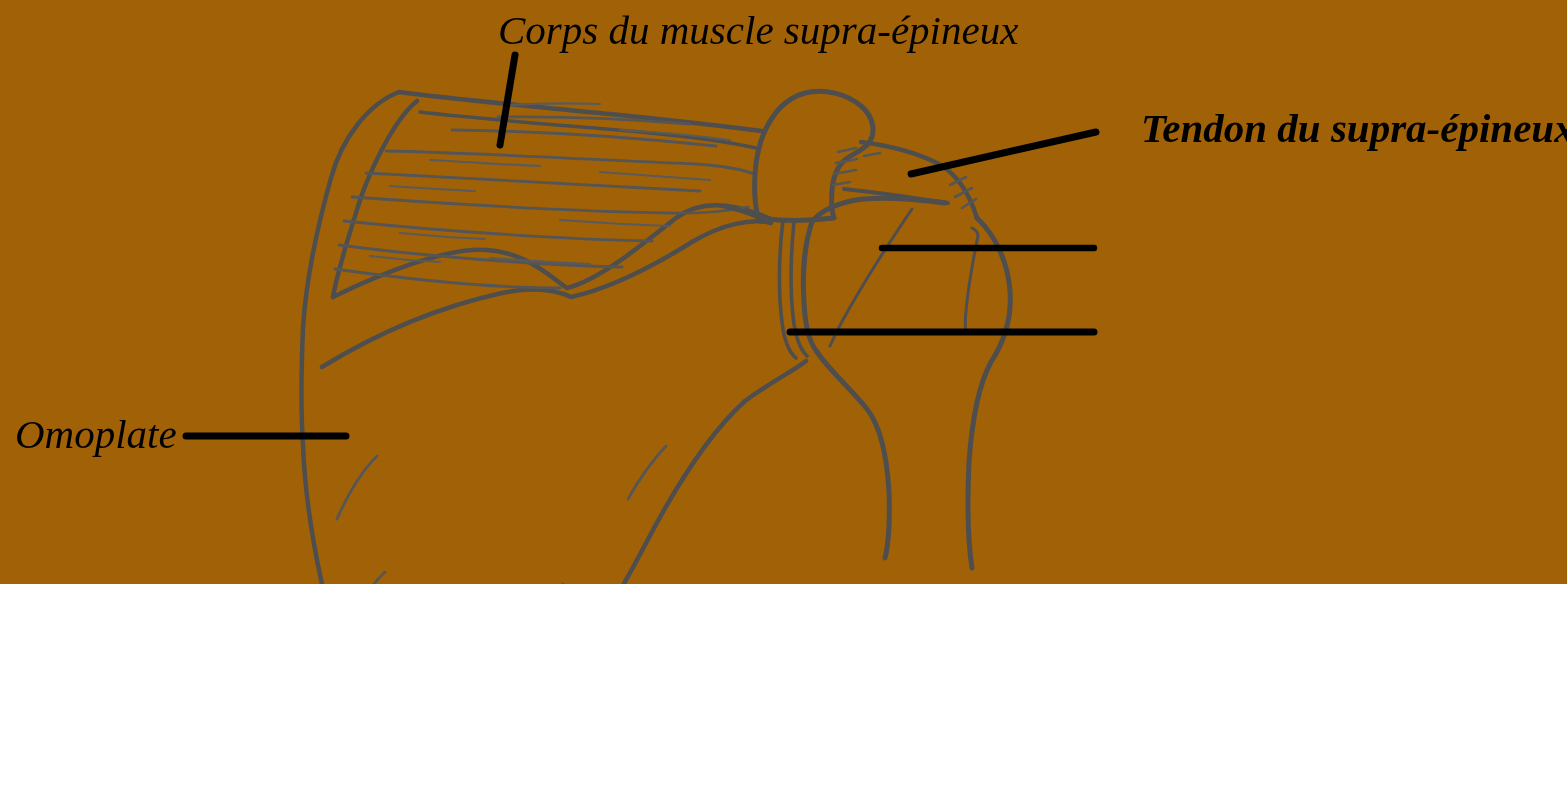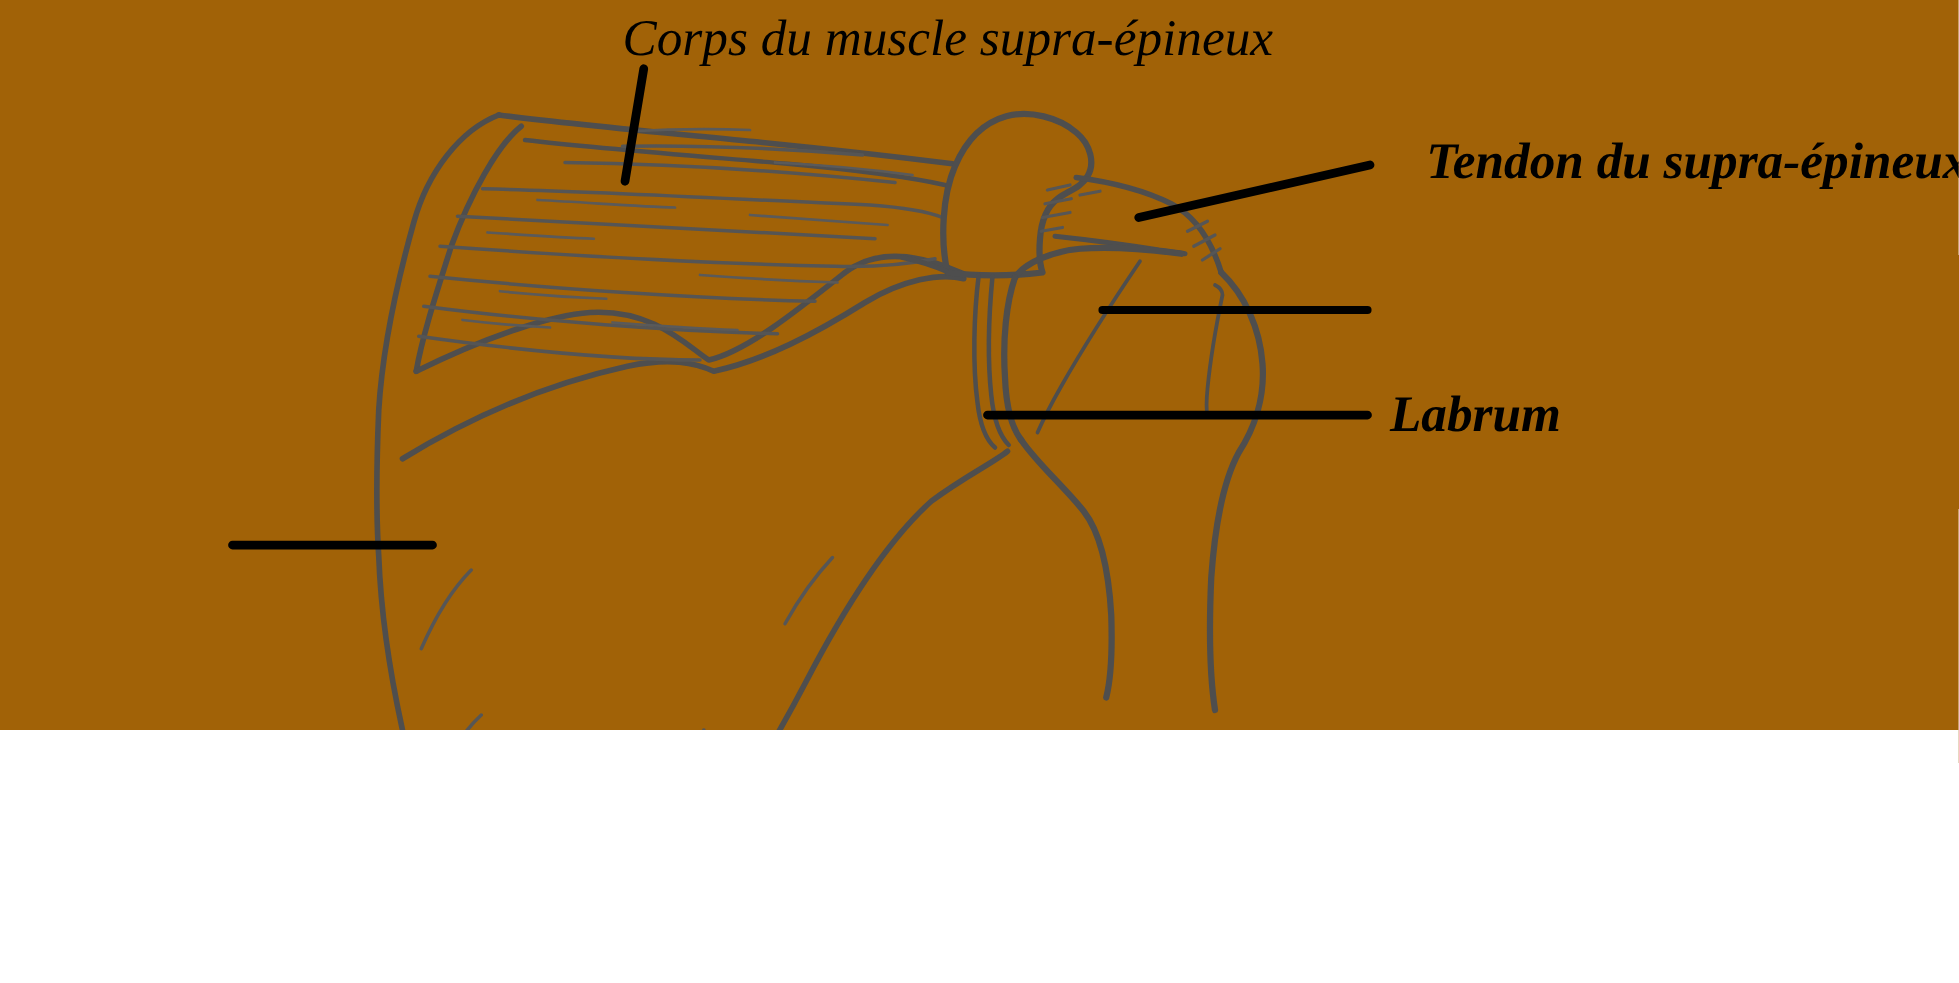--- a/index.html
+++ b/index.html
@@ -146,16 +146,16 @@
       <path d="M 790,332 L 1094,332" stroke-width="7"></path>
       <path d="M 186,436 L 346,436" stroke-width="7"></path>
     </g>
   </svg>
 
   <div class="anat-label" style="left:498px; top:8px;">Corps du muscle supra-épineux</div>
 
   <div class="anat-label bold" style="left:1141px; top:106px;">Tendon du supra-épineux</div>
 
 
-  <div class="anat-label bold" style="left:1112px; top:309px;">Labrum</div>
 
+  <div class="anat-label" style="left:15px; top:412px;">Omoplate</div>
 
 </div>
 
 </body></html>

